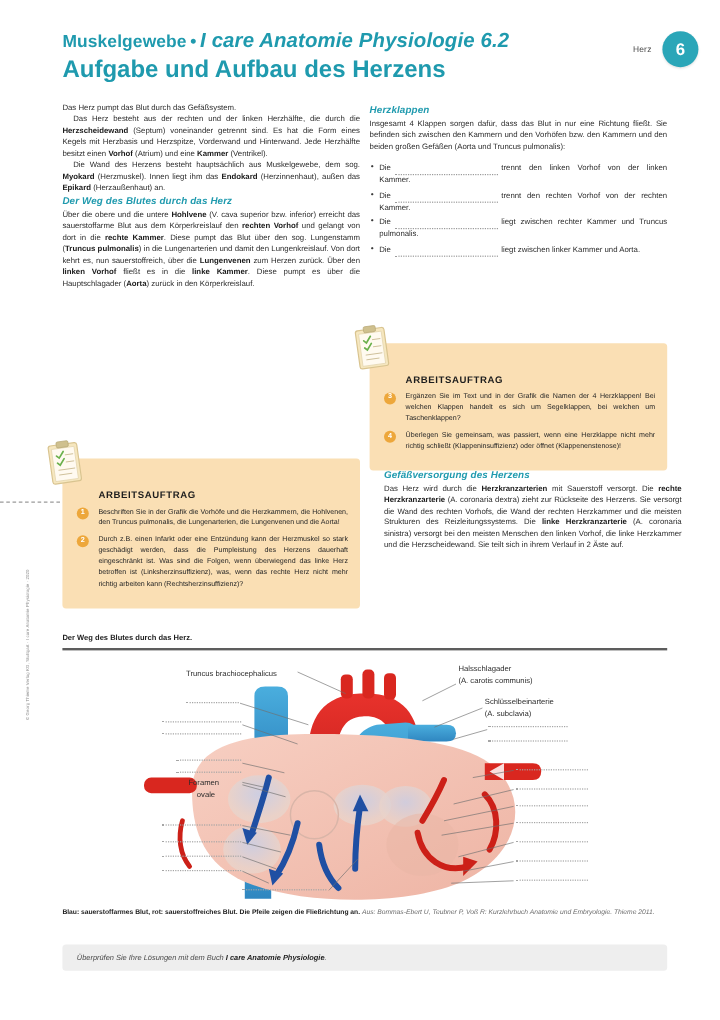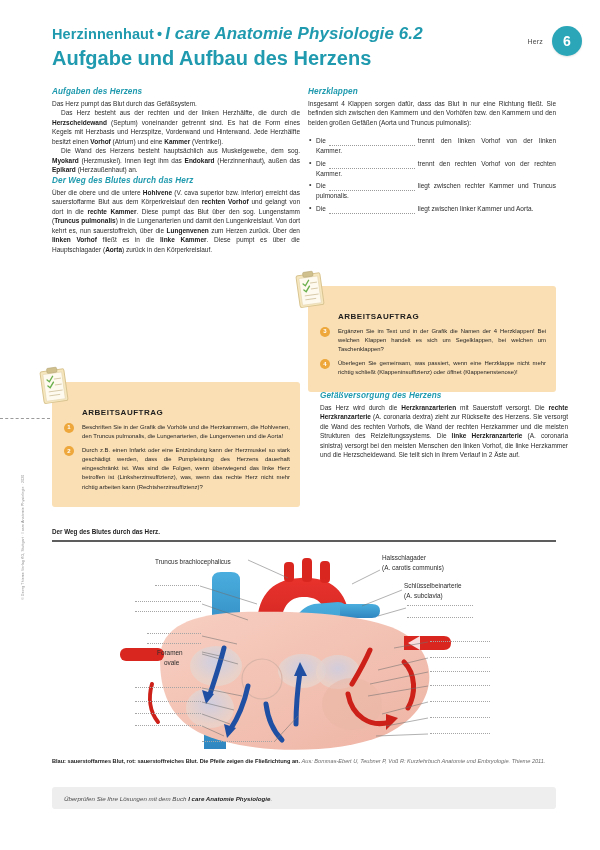--- a/index.html
+++ b/index.html
@@ -181,33 +181,32 @@
 <body>
 
 <div class="page">
 
   <div class="imprint">© Georg Thieme Verlag KG, Stuttgart · I care Anatomie Physiologie · 2020</div>
 
   <div class="dashline"></div>
 
   <div class="header">
     <div class="head-line1">
-      <span>Herzinnenhaut</span><span class="dot">•</span><span class="sub">I care Anatomie Physiologie 6.2</span>
+      <span>Muskelgewebe</span><span class="dot">•</span><span class="sub">I care Anatomie Physiologie 6.2</span>
     </div>
     <div class="head-line2">Aufgabe und Aufbau des Herzens</div>
   </div>
 
   <div class="chapter">
     <span class="chapter-label">Herz</span>
     <span class="chapter-badge">6</span>
   </div>
 
   <div class="col left">
 
-    <h3 class="sec">Aufgaben des Herzens</h3>
     <p class="body">Das Herz pumpt das Blut durch das Gefäßsystem.</p>
 
     <p class="body"><span>Das Herz besteht aus der rechten und der linken Herzhälfte, die durch die </span><b>Herzscheidewand</b><span> (Septum) voneinander getrennt sind. Es hat die Form eines Kegels mit Herzbasis und Herzspitze, Vorderwand und Hinterwand. Jede Herzhälfte besitzt einen </span><b>Vorhof</b><span> (Atrium) und eine </span><b>Kammer</b><span> (Ventrikel).</span></p>
     <p class="body"><span>Die Wand des Herzens besteht hauptsächlich aus Muskelgewebe, dem sog. </span><b>Myokard</b><span> (Herzmuskel). Innen liegt ihm das </span><b>Endokard</b><span> (Herzinnenhaut), außen das </span><b>Epikard</b><span> (Herzaußenhaut) an.</span></p>
 
     <h3 class="sec sec-gap">Der Weg des Blutes durch das Herz</h3>
     <p class="body"><span>Über die obere und die untere </span><b>Hohlvene</b><span> (V. cava superior bzw. inferior) erreicht das sauerstoffarme Blut aus dem Körperkreislauf den </span><b>rechten Vorhof</b><span> und gelangt von dort in die </span><b>rechte Kammer</b><span>. Diese pumpt das Blut über den sog. Lungenstamm (</span><b>Truncus pulmonalis</b><span>) in die Lungenarterien und damit den Lungenkreislauf. Von dort kehrt es, nun sauerstoffreich, über die </span><b>Lungenvenen</b><span> zum Herzen zurück. Über den </span><b>linken Vorhof</b><span> fließt es in die </span><b>linke Kammer</b><span>. Diese pumpt es über die Hauptschlagader (</span><b>Aorta</b><span>) zurück in den Körperkreislauf.</span></p>
   </div>
 
   <div class="col right">

